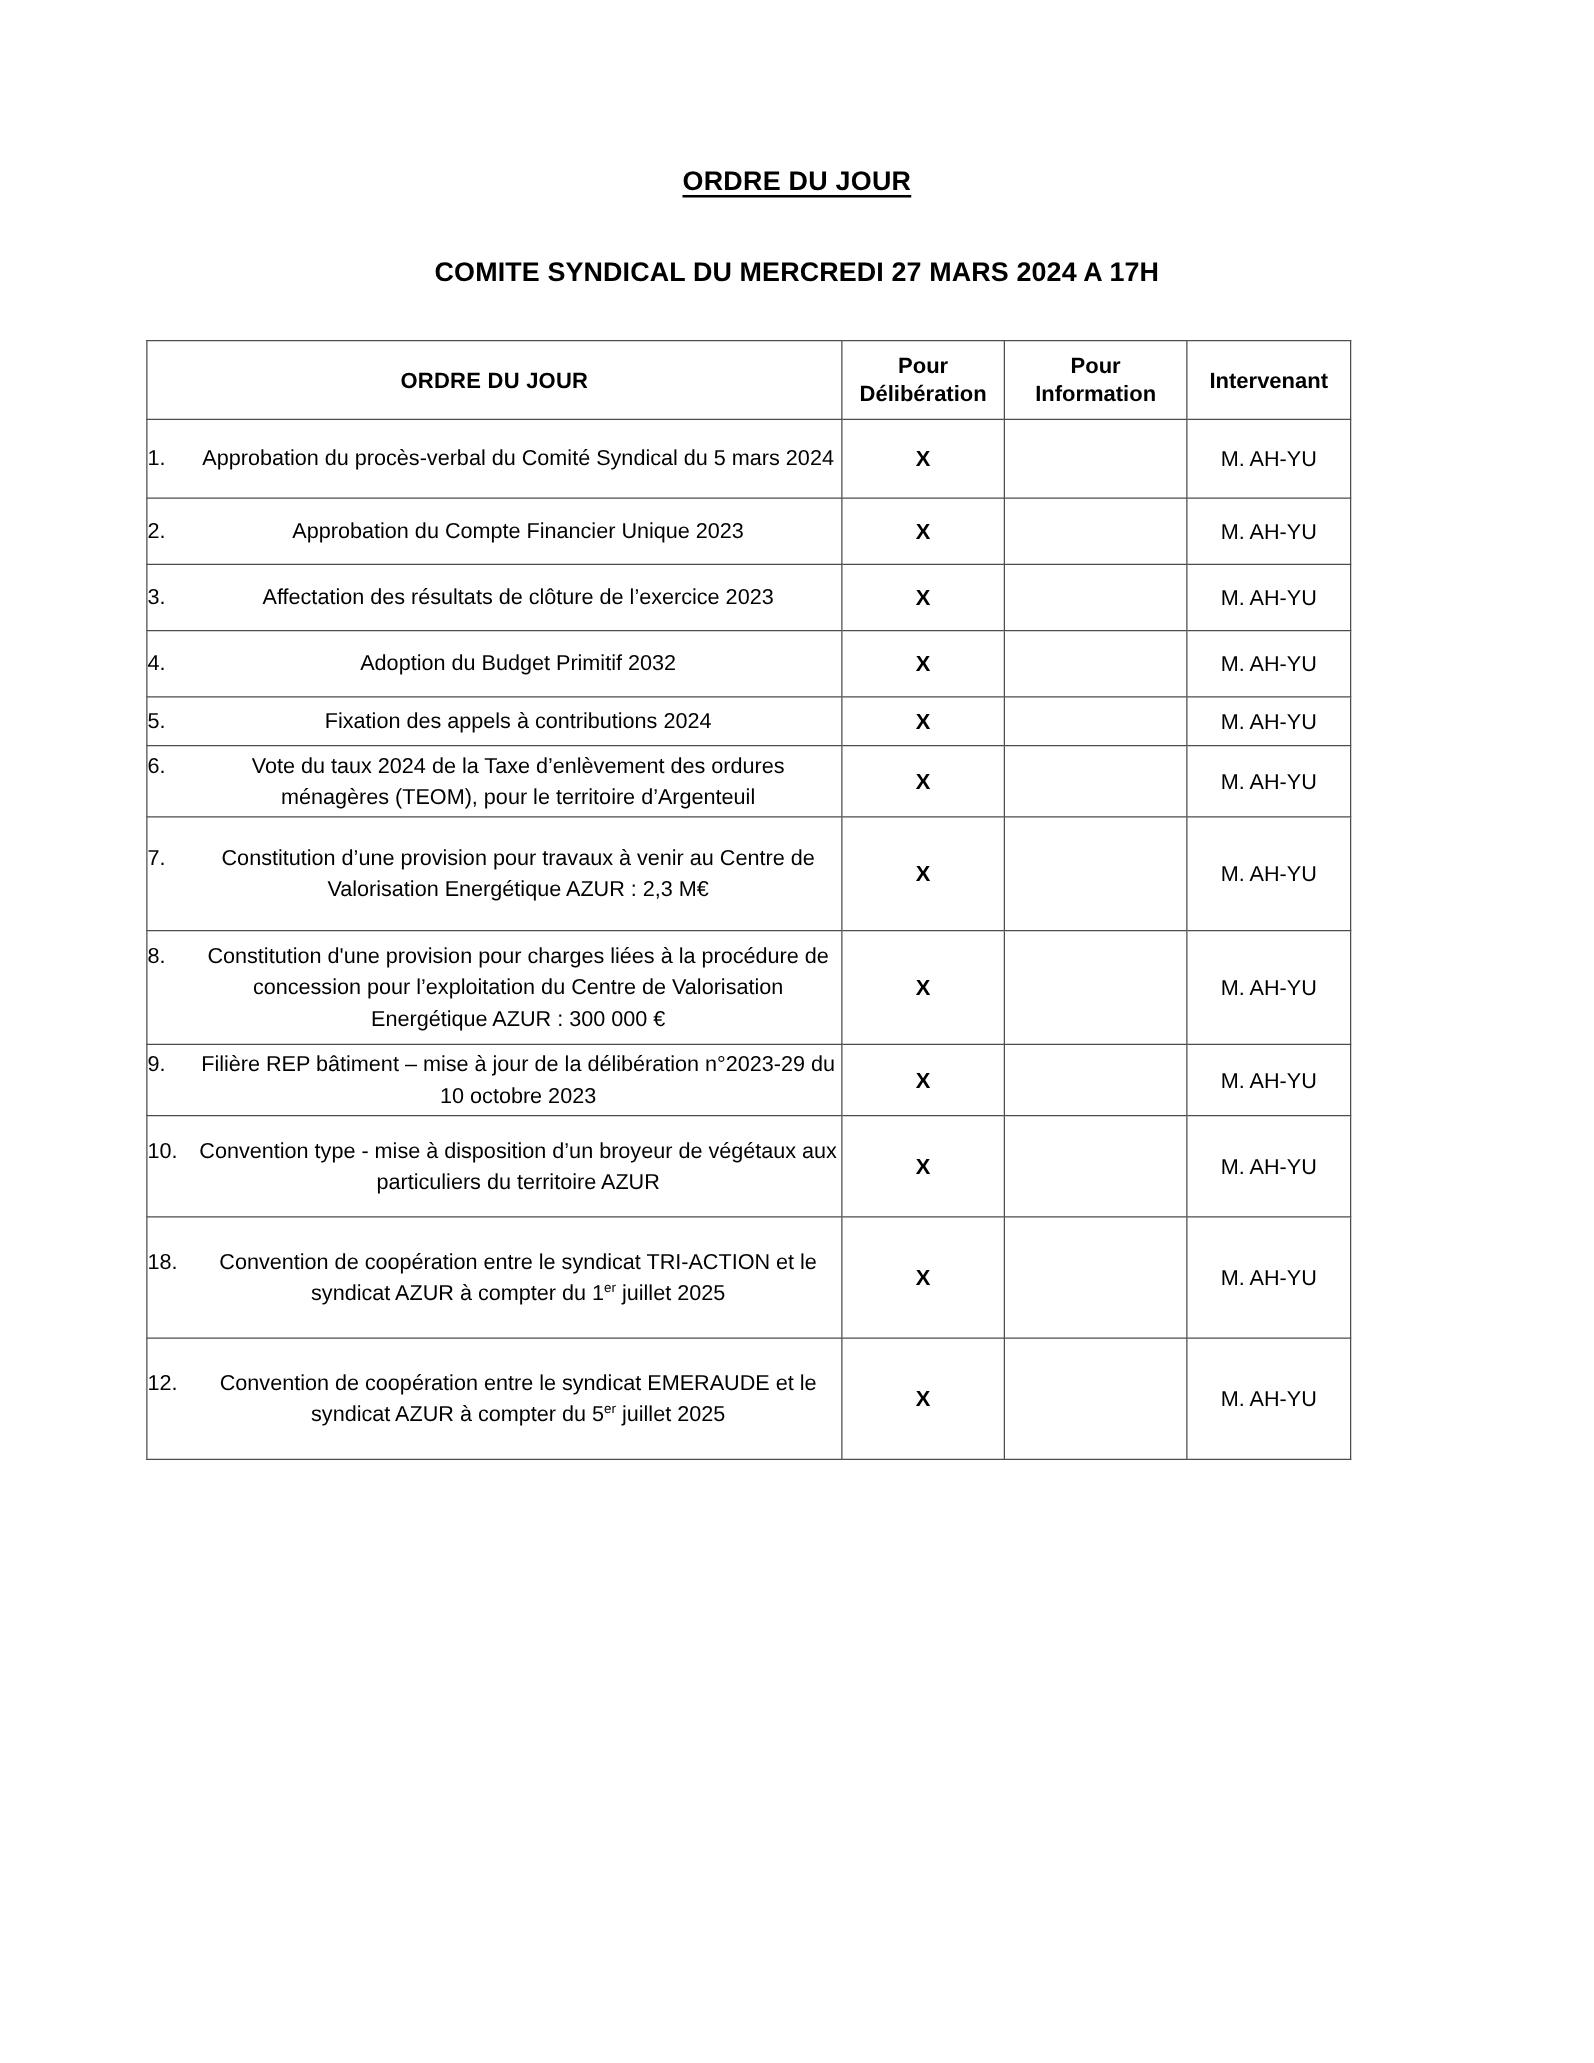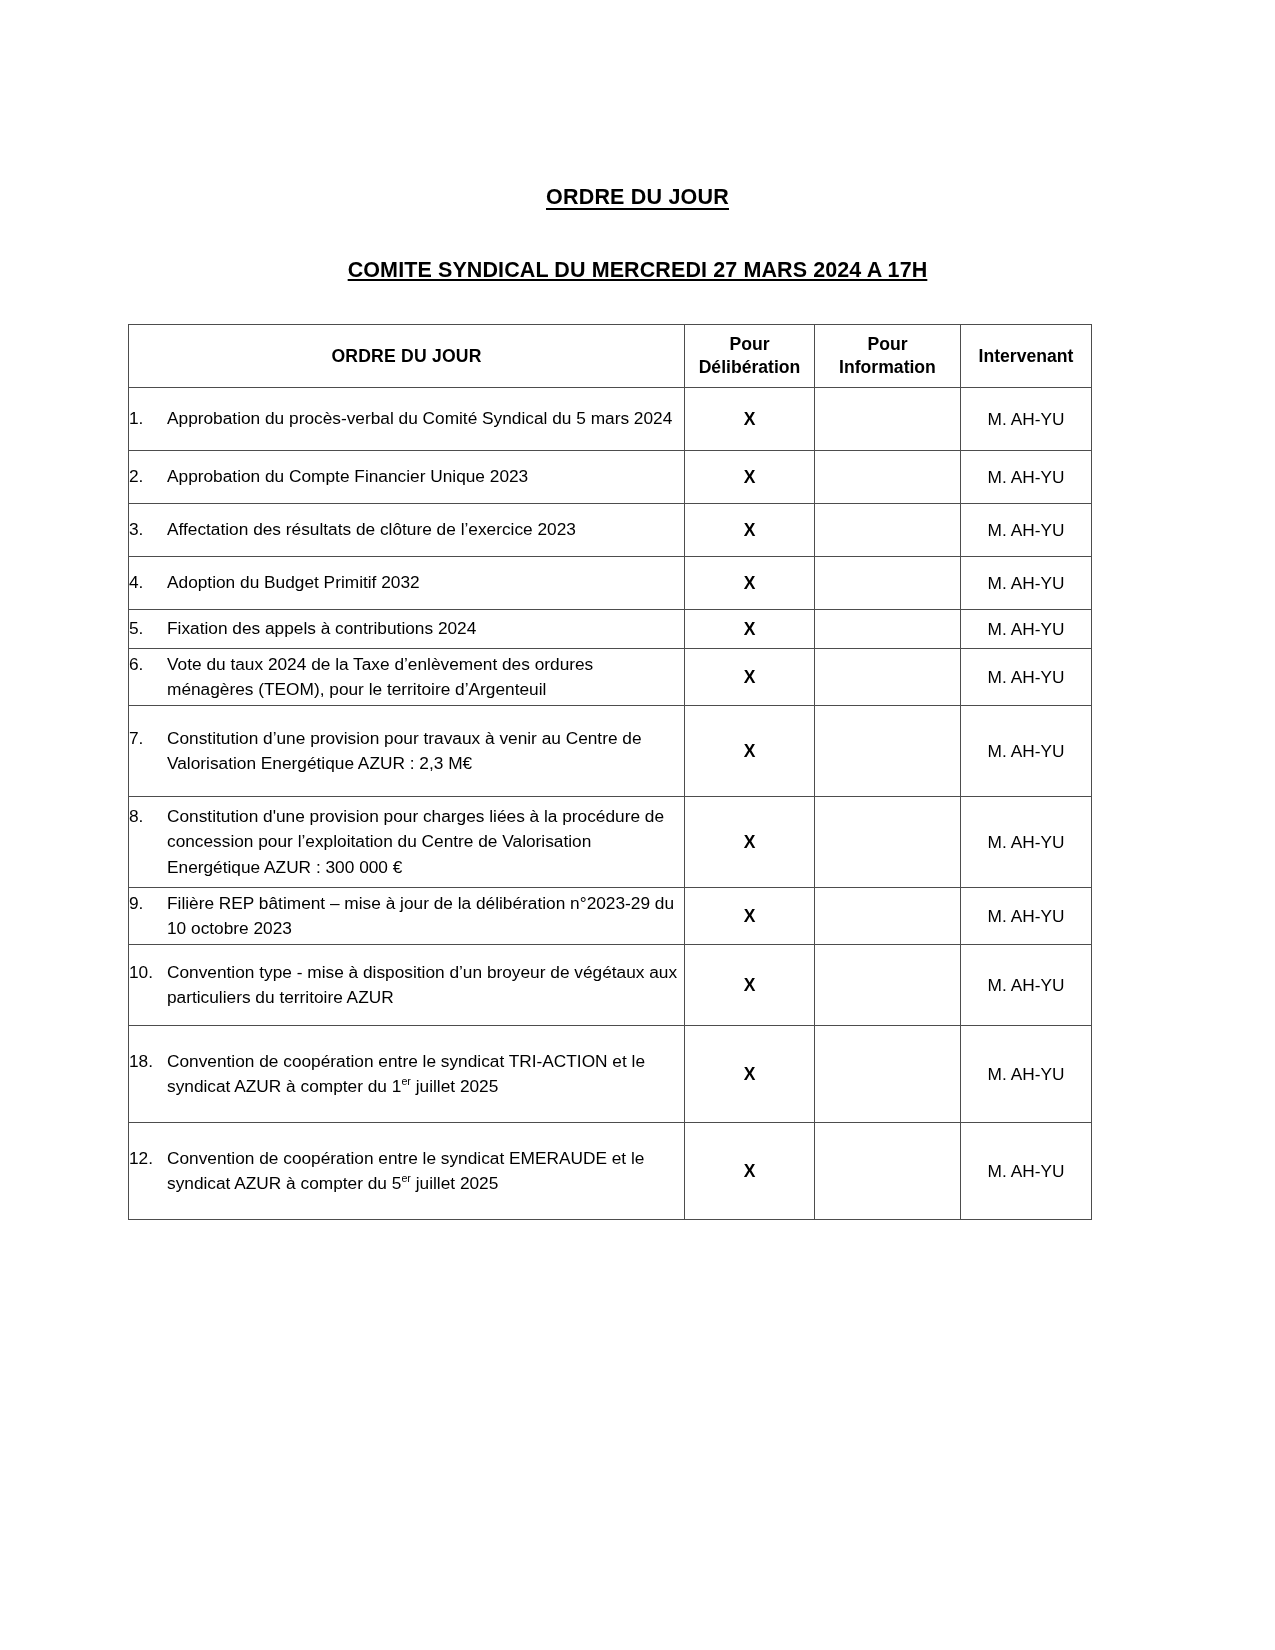--- a/index.html
+++ b/index.html
@@ -12,44 +12,42 @@
     height: 1650px;
     font-family: "Liberation Sans", sans-serif;
     color: #000000;
     position: relative;
     overflow: hidden;
   }
   .page {
     width: 1275px;
     height: 1478px;
     box-sizing: border-box;
-    padding: 11px;
+    padding: 0;
     position: relative;
-    margin-top: 41px;
   }
   .doc-title {
     text-align: center;
     font-weight: bold;
     font-size: 21.5px;
     letter-spacing: 0.2px;
     margin: 0;
     padding-top: 133px;
   }
   .doc-title span {
     text-decoration: underline;
     text-underline-offset: 4px;
   }
   .doc-subtitle {
     text-align: center;
     font-weight: bold;
     font-size: 21.5px;
     letter-spacing: 0.1px;
     margin: 0;
     padding-top: 48px;
-    text-decoration: underline;
   }
   table.agenda {
     border-collapse: collapse;
     table-layout: fixed;
     width: 963px;
     margin: 0 0 0 117px;
     margin-top: 41px;
     font-size: 17.3px;
   }
   table.agenda th,
@@ -86,20 +84,21 @@
     align-items: flex-start;
   }
   td.subject .num {
     flex: 0 0 auto;
     min-width: 36px;
     padding-right: 2px;
     white-space: nowrap;
   }
   td.subject .txt {
     flex: 1 1 auto;
+    text-align: center;
   }
   td.mark {
     text-align: center;
     font-weight: bold;
     font-size: 17.5px;
   }
   td.speaker {
     text-align: center;
     font-size: 17.3px;
     white-space: nowrap;

